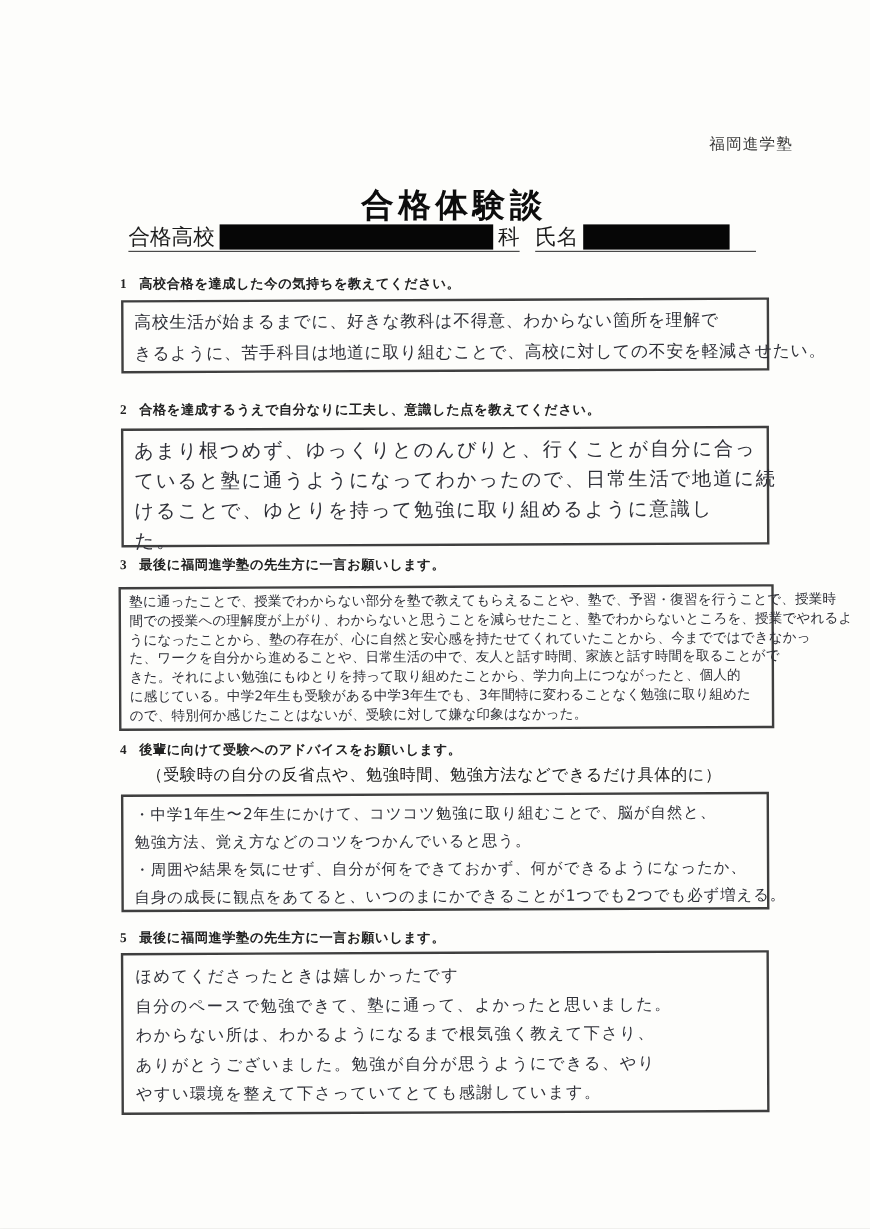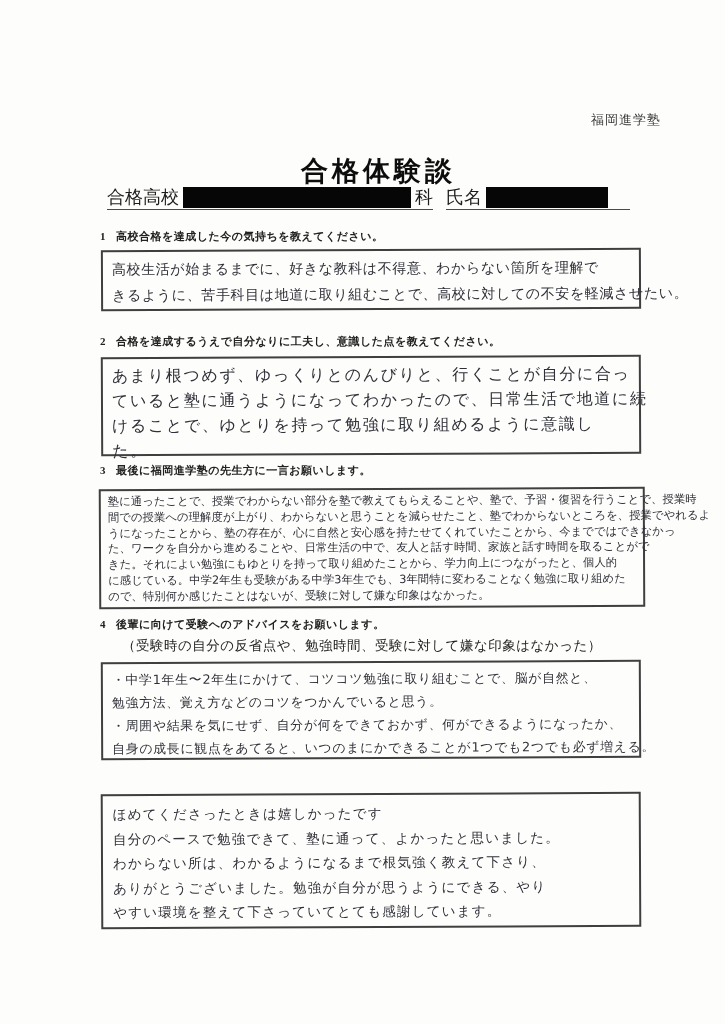--- a/index.html
+++ b/index.html
@@ -115,28 +115,31 @@
     <div class="hand-line">うになったことから、塾の存在が、心に自然と安心感を持たせてくれていたことから、今までではできなかっ</div>
     <div class="hand-line">た、ワークを自分から進めることや、日常生活の中で、友人と話す時間、家族と話す時間を取ることがで</div>
     <div class="hand-line">きた。それによい勉強にもゆとりを持って取り組めたことから、学力向上につながったと、個人的</div>
     <div class="hand-line">に感じている。中学2年生も受験がある中学3年生でも、3年間特に変わることなく勉強に取り組めた</div>
     <div class="hand-line">ので、特別何か感じたことはないが、受験に対して嫌な印象はなかった。</div>
   </div>
 
   <div class="q-label" id="q4-label">
     <span class="q-num">4</span><span>後輩に向けて受験へのアドバイスをお願いします。</span>
   </div>
-  <div class="q-sublabel" id="q4-sublabel">（受験時の自分の反省点や、勉強時間、受験に対して嫌な印象はなかった）</div>
+  <div class="q-sublabel" id="q4-sublabel">（受験時の自分の反省点や、勉強時間、勉強方法などできるだけ具体的に）</div>
   <div class="answer-box hand" id="q4-box">
     <div class="hand-line">・中学1年生〜2年生にかけて、コツコツ勉強に取り組むことで、脳が自然と、</div>
     <div class="hand-line">勉強方法、覚え方などのコツをつかんでいると思う。</div>
     <div class="hand-line">・周囲や結果を気にせず、自分が何をできておかず、何ができるようになったか、</div>
     <div class="hand-line">自身の成長に観点をあてると、いつのまにかできることが1つでも2つでも必ず増える。</div>
   </div>
 
+  <div class="q-label" id="q5-label">
+    <span class="q-num">5</span><span>最後に福岡進学塾の先生方に一言お願いします。</span>
+  </div>
   <div class="answer-box hand" id="q5-box">
     <div class="hand-line">ほめてくださったときは嬉しかったです</div>
     <div class="hand-line">自分のペースで勉強できて、塾に通って、よかったと思いました。</div>
     <div class="hand-line">わからない所は、わかるようになるまで根気強く教えて下さり、</div>
     <div class="hand-line">ありがとうございました。勉強が自分が思うようにできる、やり</div>
     <div class="hand-line">やすい環境を整えて下さっていてとても感謝しています。</div>
   </div>
 
 </div>
 

